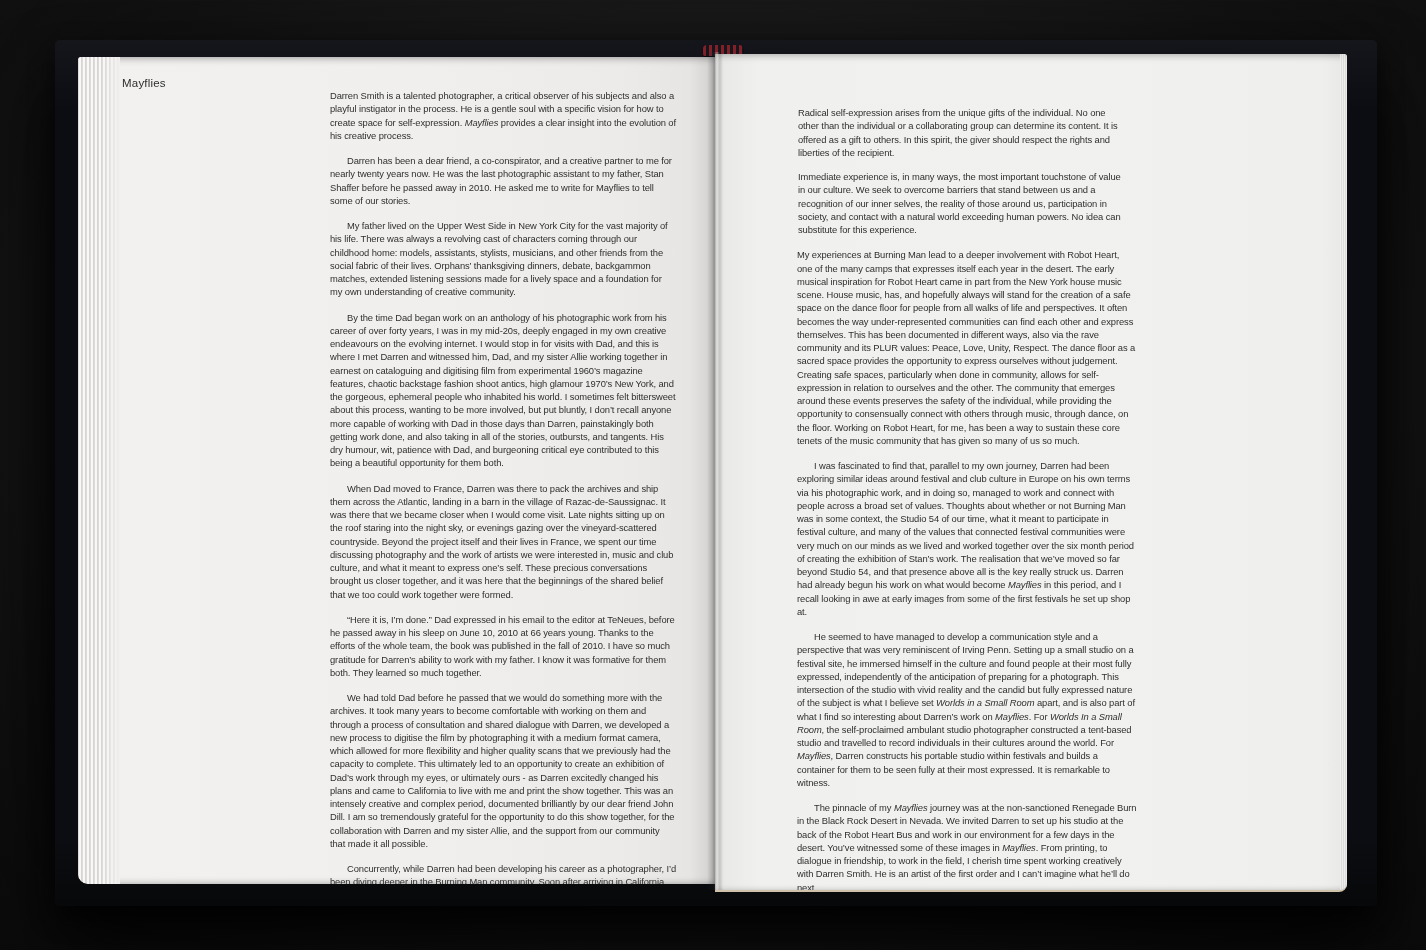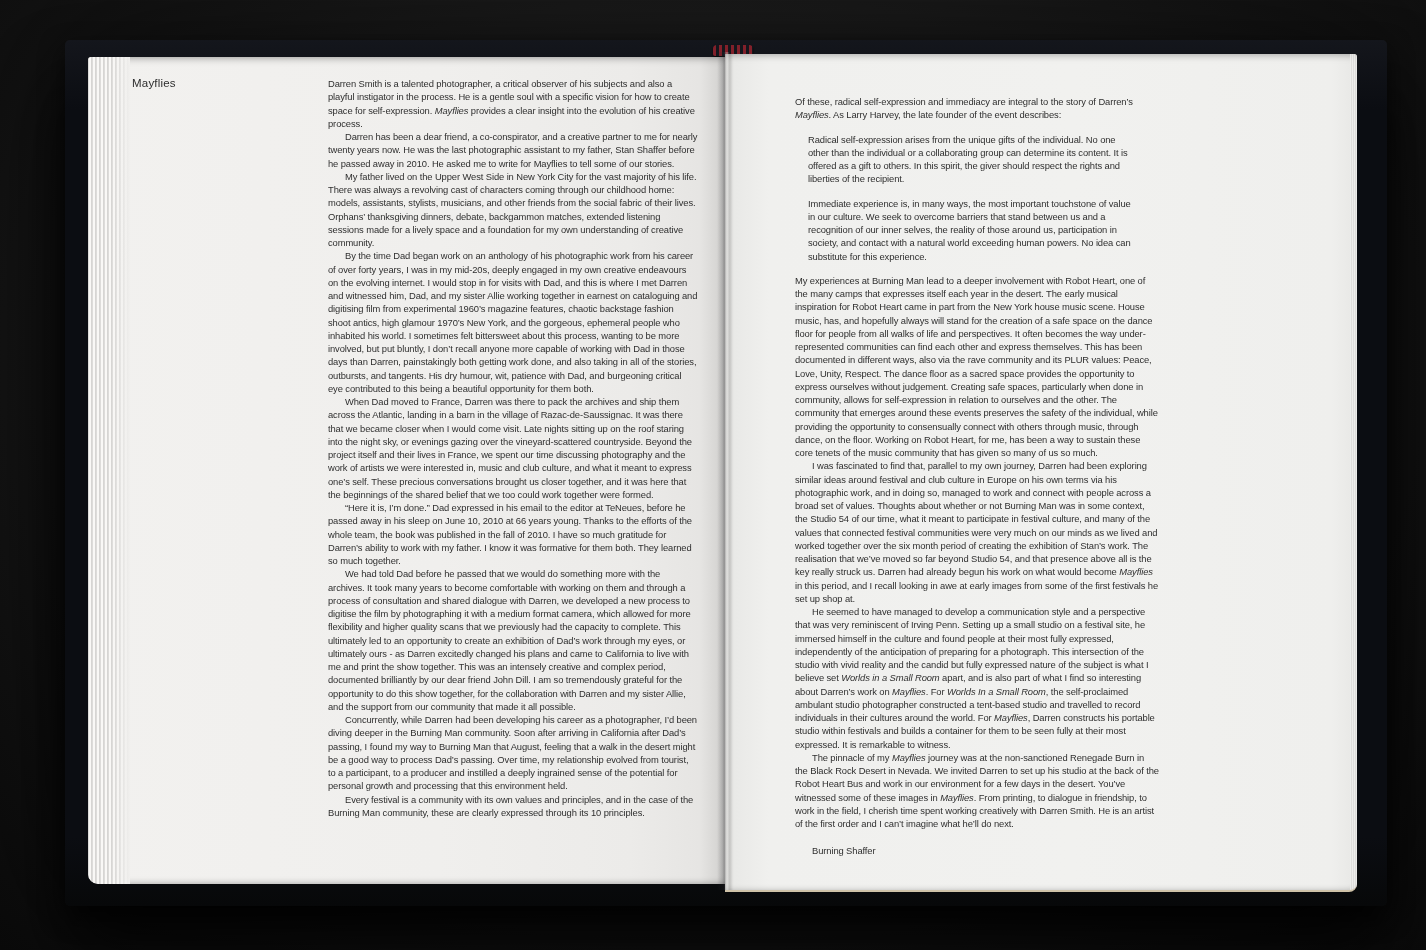--- a/index.html
+++ b/index.html
@@ -2,21 +2,21 @@
 <html><head>
 <meta charset="utf-8">
 <style>
   html,body{margin:0;padding:0;background:#101010;}
   .scene{
     position:relative;width:1426px;height:950px;overflow:hidden;
     background:radial-gradient(ellipse at 50% 38%, #272727 0%, #1c1c1c 45%, #111111 80%, #0b0b0b 100%);
     font-family:"Liberation Sans","DejaVu Sans",sans-serif;
   }
   .book{
-    position:absolute;left:65px;top:40px;width:1322px;height:866px;
+    position:absolute;left:55px;top:40px;width:1322px;height:866px;
     background:linear-gradient(180deg,#14161c 0%,#0b0d12 8%,#0b0d12 92%,#070809 100%);
     border-radius:5px;
     box-shadow:0 45px 70px rgba(0,0,0,.75), 0 10px 25px rgba(0,0,0,.6), 0 0 140px rgba(0,0,0,.5);
   }
   .page{position:absolute;overflow:hidden;}
   .page-left{
     left:23px;top:17px;width:637px;height:827px;
     background:linear-gradient(to right,#f2f1ef 0%,#f0efed 55%,#eceb e9 85%,#e6e5e3 96%,#d2d1cf 99.6%,#bdbcba 100%);
     background:linear-gradient(to right,#f2f1ef 0%,#f0efed 55%,#ecebe9 85%,#e6e5e3 96%,#d2d1cf 99.6%,#bdbcba 100%);
     border-radius:3px 0 0 10px;
@@ -54,21 +54,21 @@
   .header{
     position:absolute;left:44px;top:20px;
     font-size:11.5px;letter-spacing:.2px;color:#2e2e2e;
   }
   .text-col{
     position:absolute;color:#2f2f2f;
     font-size:9.4px;line-height:13.25px;letter-spacing:-0.1px;
   }
   .left-col{left:240px;top:20px;width:370px;height:796px;}
   .right-col{left:70px;top:41px;width:364px;height:800px;}
-  .para{margin:0;}
+  .para{margin:12px;}
   .para.indent{text-indent:17px;}
   .para.quote{margin:11px 26px 11px 13px;}
   .para.sig{margin-top:14px;text-indent:17px;}
   em{font-style:italic;}
 </style>
 </head>
 <body>
 
 <div class="scene">
   <div class="book">
@@ -85,21 +85,20 @@
           <p class="para indent"><span>When Dad moved to France, Darren was there to pack the archives and ship them across the Atlantic, landing in a barn in the village of Razac-de-Saussignac. It was there that we became closer when I would come visit. Late nights sitting up on the roof staring into the night sky, or evenings gazing over the vineyard-scattered countryside. Beyond the project itself and their lives in France, we spent our time discussing photography and the work of artists we were interested in, music and club culture, and what it meant to express one’s self. These precious conversations brought us closer together, and it was here that the beginnings of the shared belief that we too could work together were formed.</span></p>
           <p class="para indent"><span>“Here it is, I’m done.” Dad expressed in his email to the editor at TeNeues, before he passed away in his sleep on June 10, 2010 at 66 years young. Thanks to the efforts of the whole team, the book was published in the fall of 2010. I have so much gratitude for Darren’s ability to work with my father. I know it was formative for them both. They learned so much together.</span></p>
           <p class="para indent"><span>We had told Dad before he passed that we would do something more with the archives. It took many years to become comfortable with working on them and through a process of consultation and shared dialogue with Darren, we developed a new process to digitise the film by photographing it with a medium format camera, which allowed for more flexibility and higher quality scans that we previously had the capacity to complete. This ultimately led to an opportunity to create an exhibition of Dad’s work through my eyes, or ultimately ours - as Darren excitedly changed his plans and came to California to live with me and print the show together. This was an intensely creative and complex period, documented brilliantly by our dear friend John Dill. I am so tremendously grateful for the opportunity to do this show together, for the collaboration with Darren and my sister Allie, and the support from our community that made it all possible.</span></p>
           <p class="para indent"><span>Concurrently, while Darren had been developing his career as a photographer, I’d been diving deeper in the Burning Man community. Soon after arriving in California after Dad’s passing, I found my way to Burning Man that August, feeling that a walk in the desert might be a good way to process Dad’s passing. Over time, my relationship evolved from tourist, to a participant, to a producer and instilled a deeply ingrained sense of the potential for personal growth and processing that this environment held.</span></p>
           <p class="para indent"><span>Every festival is a community with its own values and principles, and in the case of the Burning Man community, these are clearly expressed through its 10 principles.</span></p>
         </div>
     </div>
 
     <div class="page page-right">
       <div class="text-col right-col">
-          <p class="para normal"><span>Of these, radical self-expression and immediacy are integral to the story of Darren’s </span><em>Mayflies</em><span>. As Larry Harvey, the late founder of the event describes:</span></p>
           <p class="para quote"><span>Radical self-expression arises from the unique gifts of the individual. No one other than the individual or a collaborating group can determine its content. It is offered as a gift to others. In this spirit, the giver should respect the rights and liberties of the recipient.</span></p>
           <p class="para quote"><span>Immediate experience is, in many ways, the most important touchstone of value in our culture. We seek to overcome barriers that stand between us and a recognition of our inner selves, the reality of those around us, participation in society, and contact with a natural world exceeding human powers. No idea can substitute for this experience.</span></p>
           <p class="para normal"><span>My experiences at Burning Man lead to a deeper involvement with Robot Heart, one of the many camps that expresses itself each year in the desert. The early musical inspiration for Robot Heart came in part from the New York house music scene. House music, has, and hopefully always will stand for the creation of a safe space on the dance floor for people from all walks of life and perspectives. It often becomes the way under-represented communities can find each other and express themselves. This has been documented in different ways, also via the rave community and its PLUR values: Peace, Love, Unity, Respect. The dance floor as a sacred space provides the opportunity to express ourselves without judgement. Creating safe spaces, particularly when done in community, allows for self-expression in relation to ourselves and the other. The community that emerges around these events preserves the safety of the individual, while providing the opportunity to consensually connect with others through music, through dance, on the floor. Working on Robot Heart, for me, has been a way to sustain these core tenets of the music community that has given so many of us so much.</span></p>
           <p class="para indent"><span>I was fascinated to find that, parallel to my own journey, Darren had been exploring similar ideas around festival and club culture in Europe on his own terms via his photographic work, and in doing so, managed to work and connect with people across a broad set of values. Thoughts about whether or not Burning Man was in some context, the Studio 54 of our time, what it meant to participate in festival culture, and many of the values that connected festival communities were very much on our minds as we lived and worked together over the six month period of creating the exhibition of Stan’s work. The realisation that we’ve moved so far beyond Studio 54, and that presence above all is the key really struck us. Darren had already begun his work on what would become </span><em>Mayflies</em><span> in this period, and I recall looking in awe at early images from some of the first festivals he set up shop at.</span></p>
           <p class="para indent"><span>He seemed to have managed to develop a communication style and a perspective that was very reminiscent of Irving Penn. Setting up a small studio on a festival site, he immersed himself in the culture and found people at their most fully expressed, independently of the anticipation of preparing for a photograph. This intersection of the studio with vivid reality and the candid but fully expressed nature of the subject is what I believe set </span><em>Worlds in a Small Room</em><span> apart, and is also part of what I find so interesting about Darren’s work on </span><em>Mayflies</em><span>. For </span><em>Worlds In a Small Room</em><span>, the self-proclaimed ambulant studio photographer constructed a tent-based studio and travelled to record individuals in their cultures around the world. For </span><em>Mayflies</em><span>, Darren constructs his portable studio within festivals and builds a container for them to be seen fully at their most expressed. It is remarkable to witness.</span></p>
           <p class="para indent"><span>The pinnacle of my </span><em>Mayflies</em><span> journey was at the non-sanctioned Renegade Burn in the Black Rock Desert in Nevada. We invited Darren to set up his studio at the back of the Robot Heart Bus and work in our environment for a few days in the desert. You’ve witnessed some of these images in </span><em>Mayflies</em><span>. From printing, to dialogue in friendship, to work in the field, I cherish time spent working creatively with Darren Smith. He is an artist of the first order and I can’t imagine what he’ll do next.</span></p>
           <p class="para sig"><span>Burning Shaffer</span></p>
         </div>
       <div class="edge-right"></div>
     </div>

